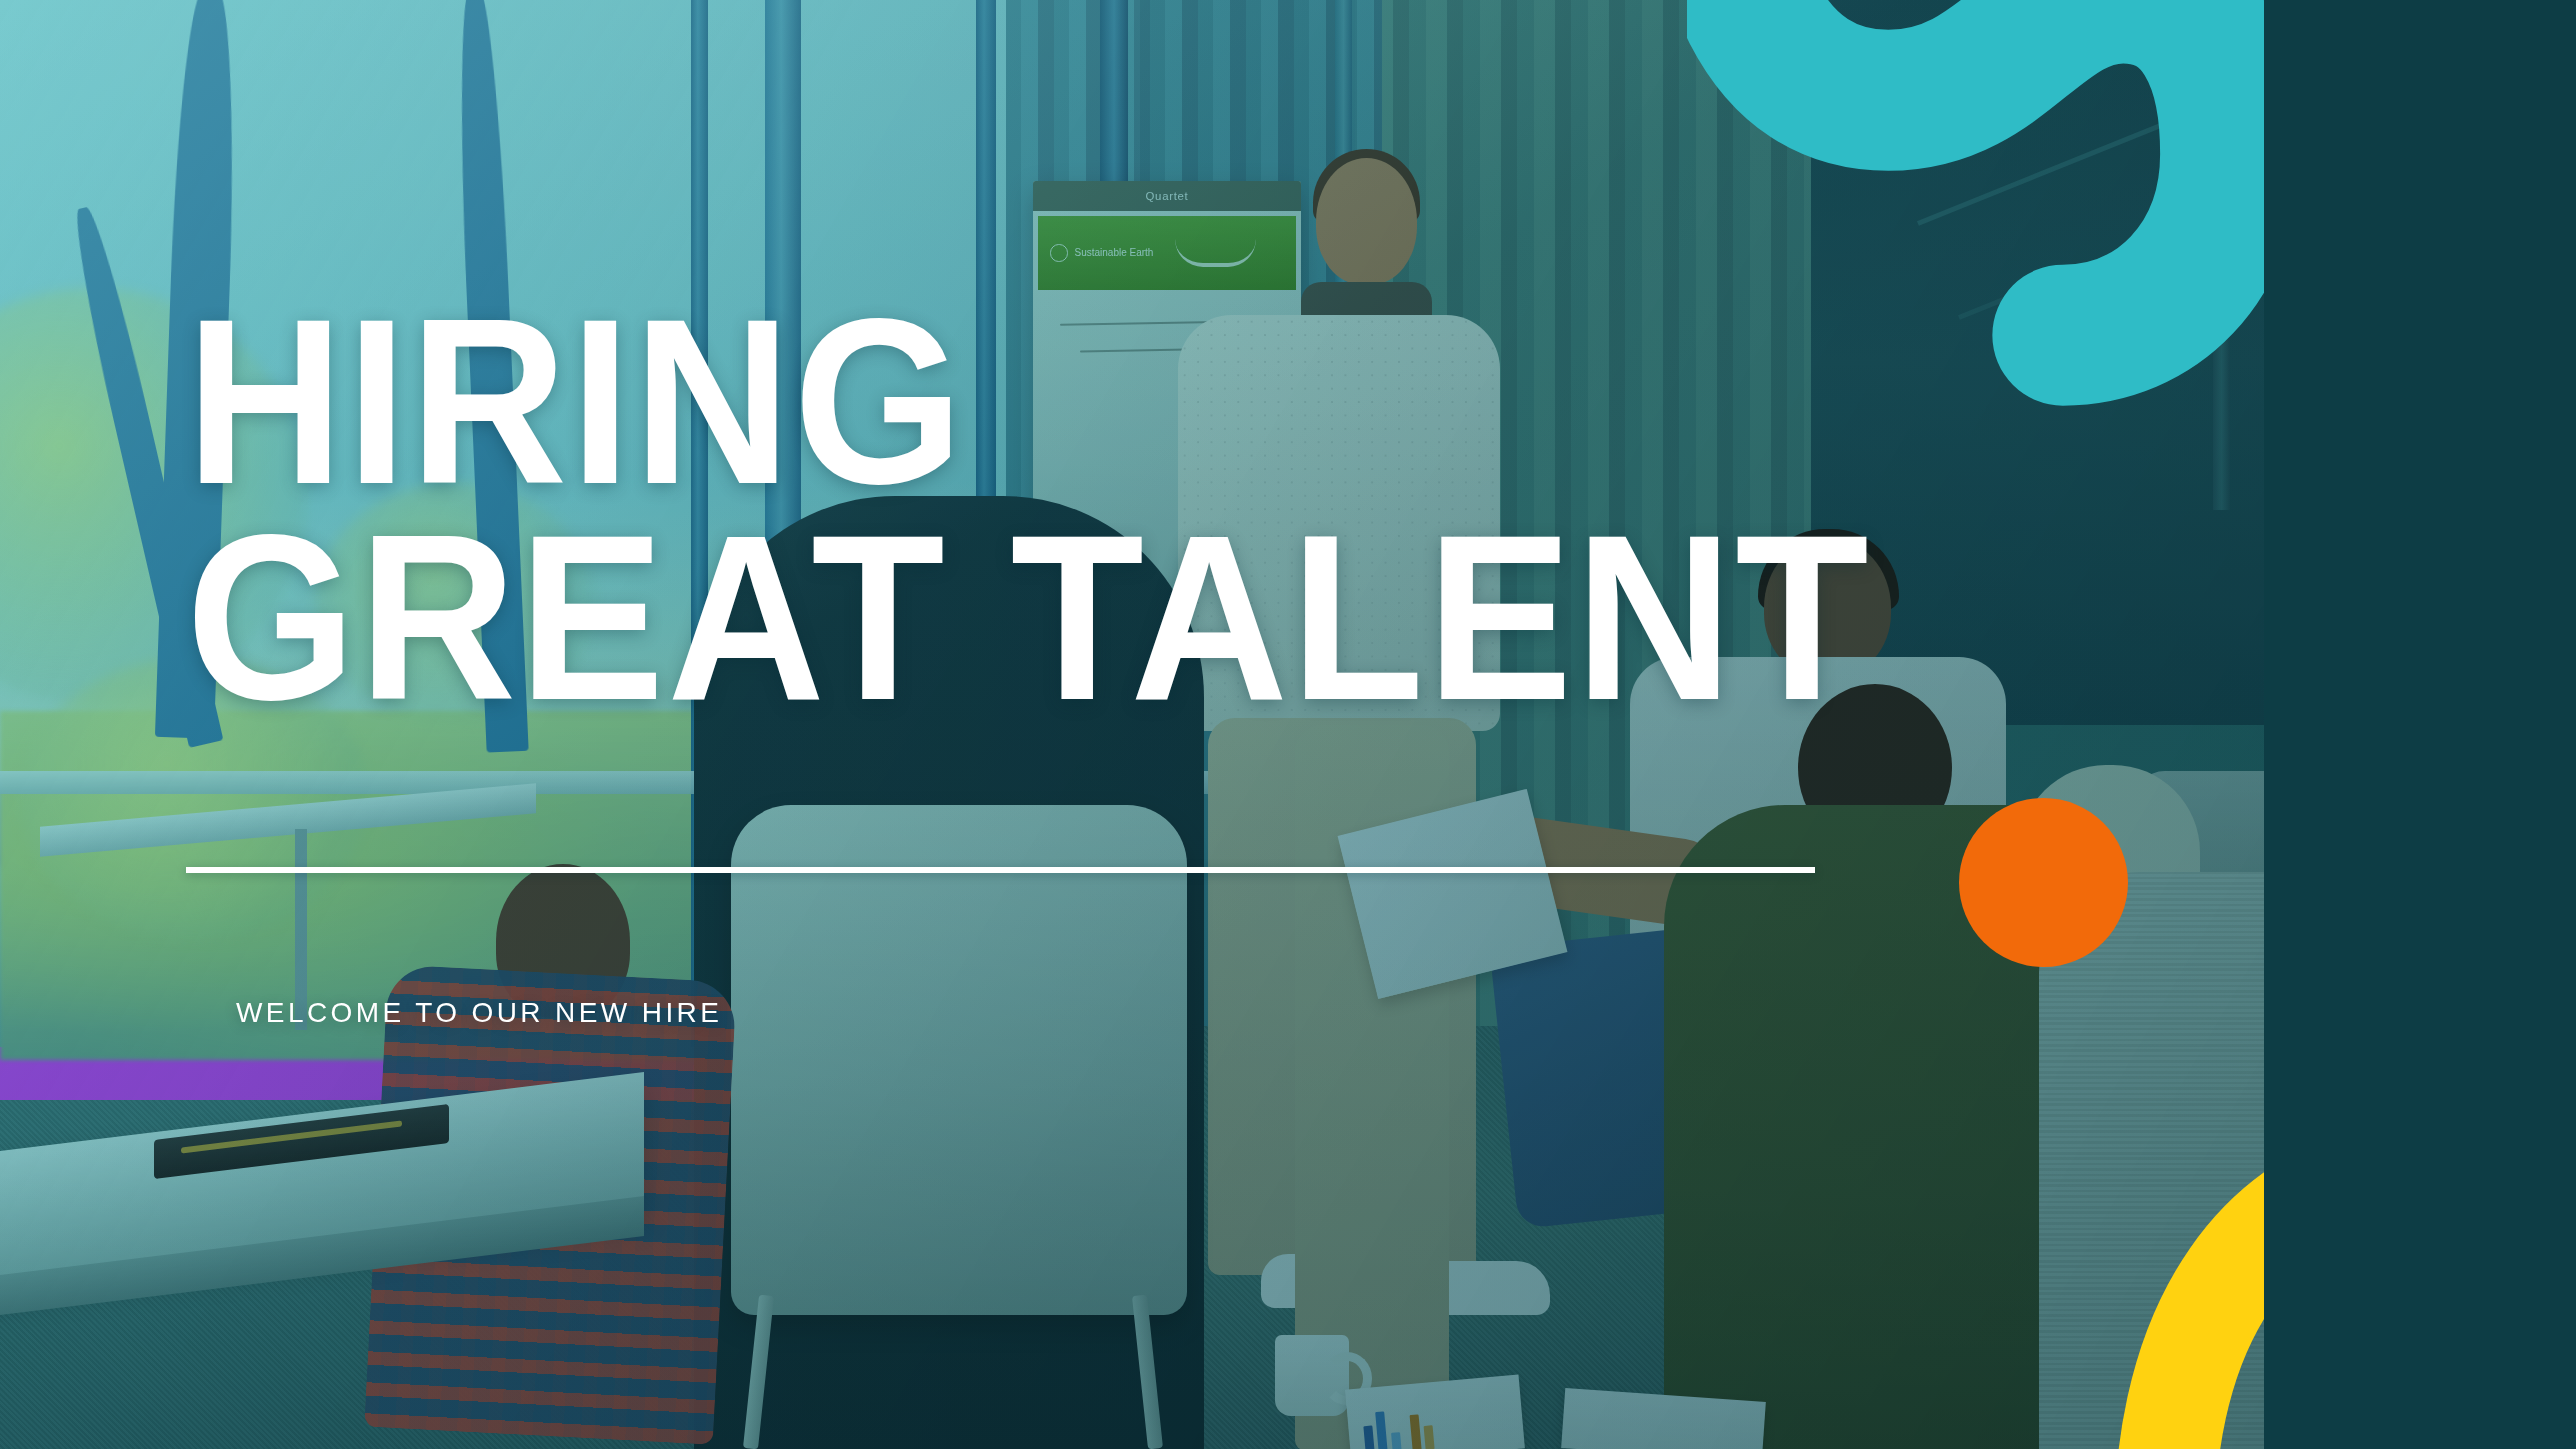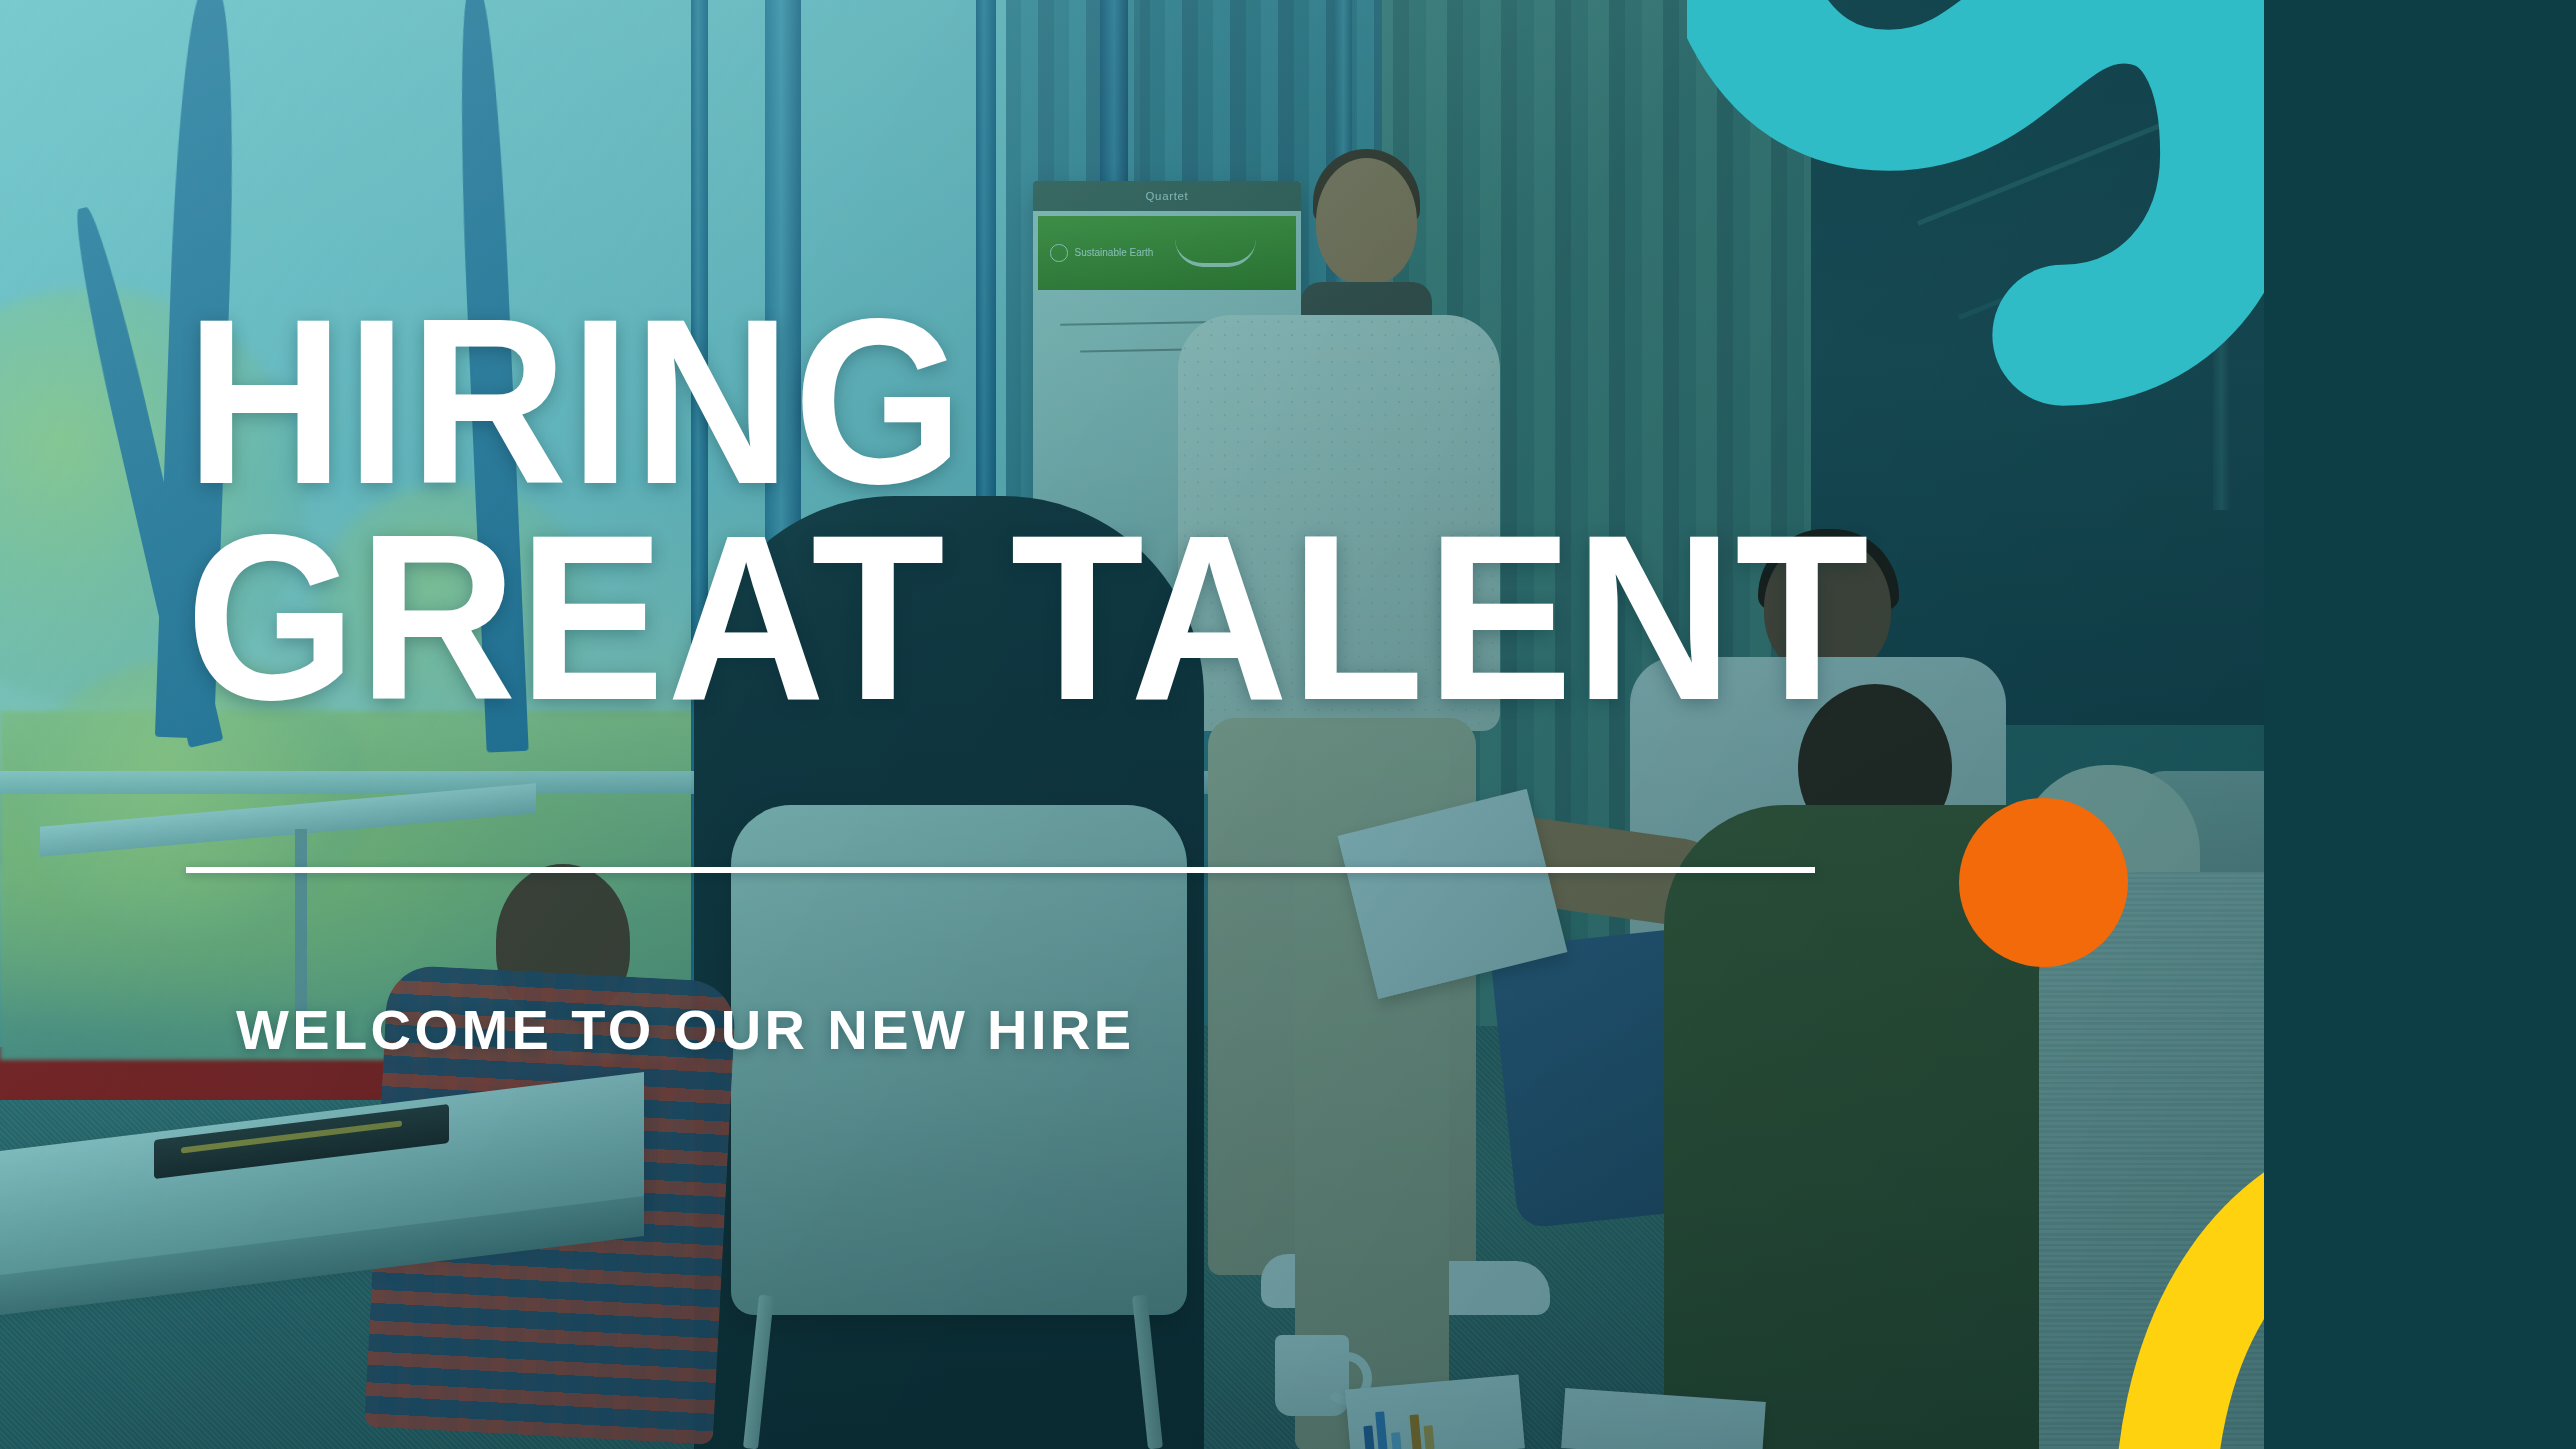--- a/index.html
+++ b/index.html
@@ -6,21 +6,21 @@
   html,body{ background:#0d3d45; }
   body{
     font-family:"Liberation Sans", sans-serif;
     width:2576px; height:1449px; overflow:hidden;
   }
 
   #stage{
     position:relative;
     width:2264px; height:1449px;
     overflow:hidden;
-    background:#b91c1c;
+    background:#d946ef;
   }
 
   
   .photo{ position:absolute; inset:0; overflow:hidden; }
 
   
   .outdoor{
     position:absolute; left:0; top:0; width:1140px; height:1047px;
     background:
       linear-gradient(180deg,#9ad8dc 0%,#8fd2d7 46%,#a9dbd2 60%,#bfe0c8 72%,#8fc4bd 86%,#5fa0a4 100%);
@@ -329,22 +329,22 @@
 
   .rule{
     position:absolute; left:186px; top:867px;
     width:1629px; height:6px; background:#ffffff;
     box-shadow:0 2px 9.4px rgba(0,40,50,.28);
   }
 
   .subtitle{
     position:absolute; left:236px; top:997px;
     color:#ffffff;
-    font-size:56px;
-    font-weight:700;
+    font-size:28px;
+    font-weight:400;
     letter-spacing:3.4px;
     white-space:nowrap;
     text-shadow:0 2.7px 12px rgba(0,40,50,.35);
   }
 </style>
 </head>
 <body>
 
 <div id="stage">
 

